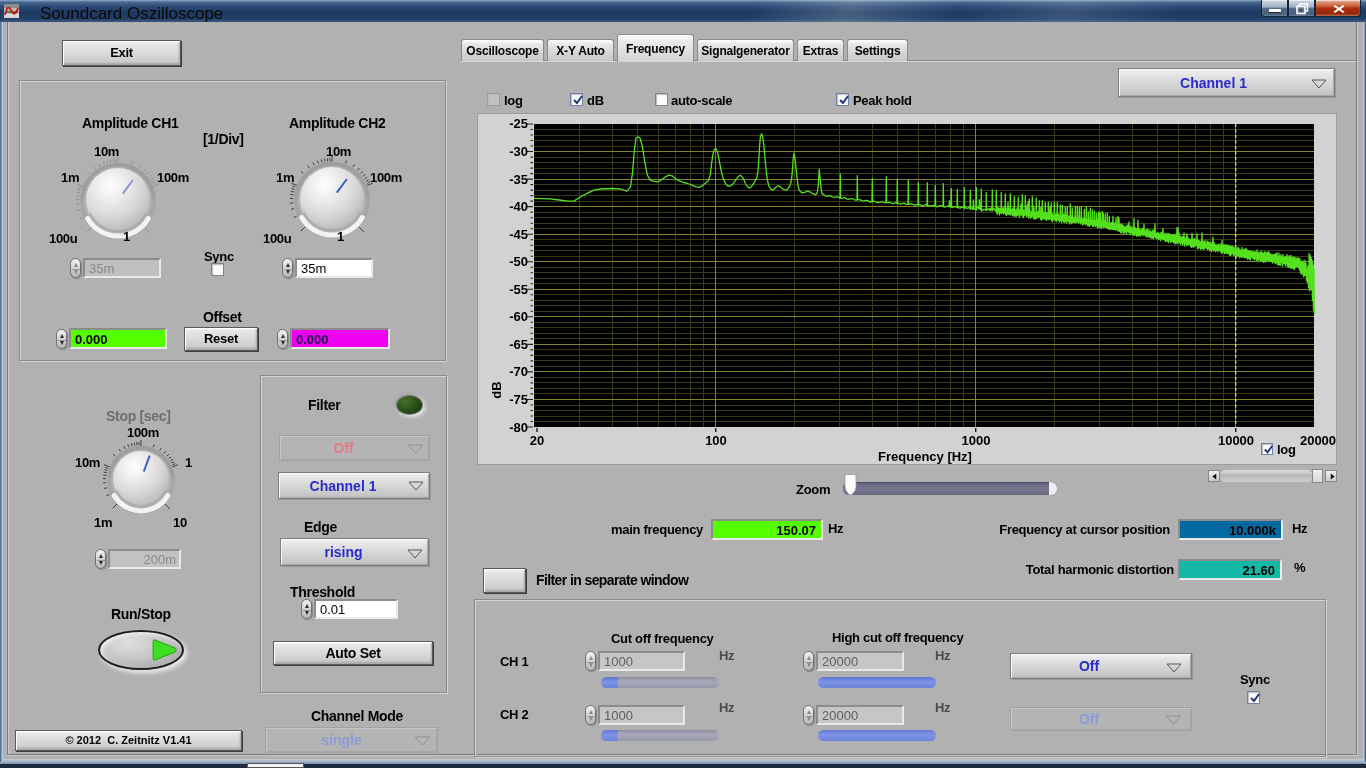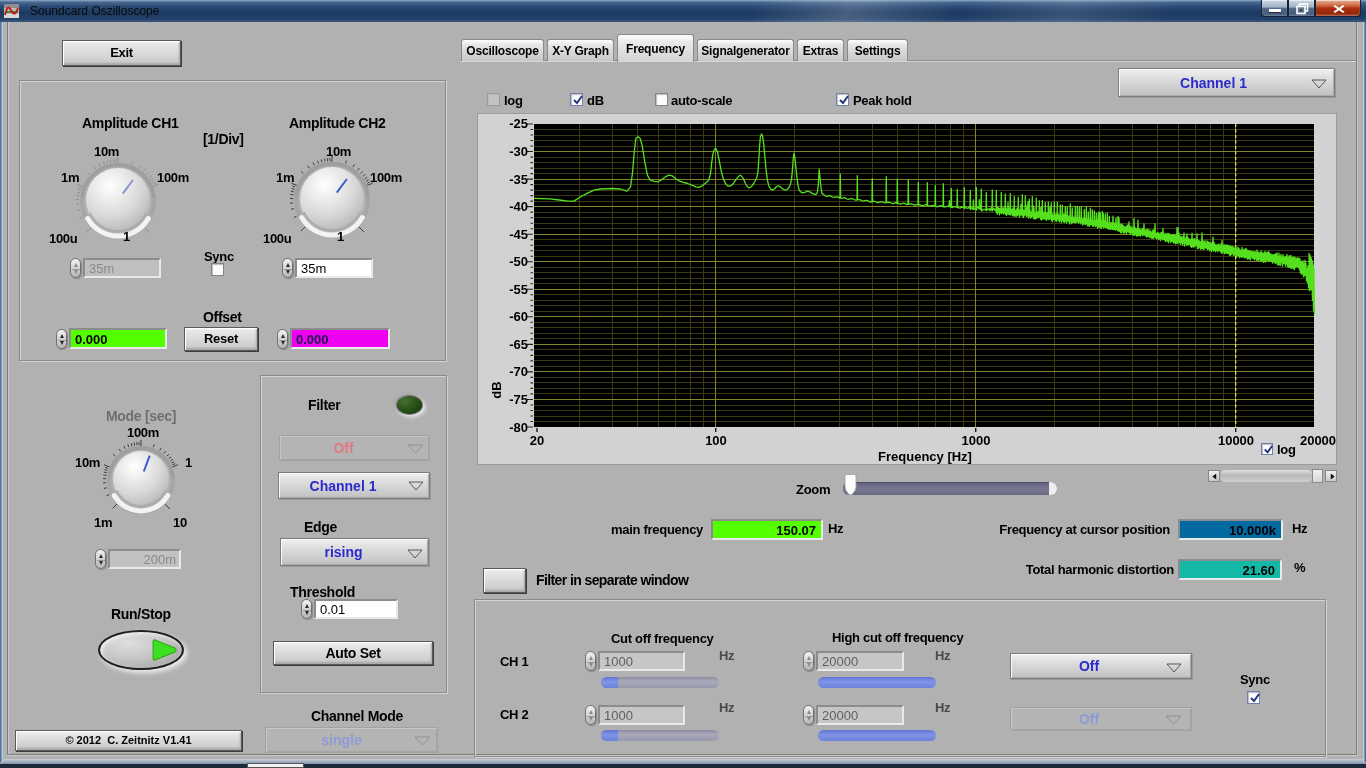--- a/index.html
+++ b/index.html
@@ -5,21 +5,21 @@
 html,body{width:1366px;height:768px;overflow:hidden;font-family:"Liberation Sans",sans-serif}
 body{background:#b1b1b1;position:relative}
 .ab{position:absolute}
 .b{font-weight:bold}
 .gray{color:#8f8f8f}
 
 #tbar{left:0;top:0;width:1366px;height:22px;
  background:linear-gradient(180deg,#90aac9 0%,#48688f 10%,#2b4b76 30%,#1d3a62 55%,#1f3d65 75%,#24426a 88%,#3a587e 97%,#2c4a70 100%);}
 #tbar:after{content:"";position:absolute;left:0;top:0;width:100%;height:100%;
  background:linear-gradient(115deg,rgba(255,255,255,0) 55%,rgba(255,255,255,.18) 62%,rgba(255,255,255,0) 70%,rgba(255,255,255,.12) 78%,rgba(255,255,255,0) 86%);}
-#ttl{left:30px;top:4px;font-size:12px;color:#0a0a0a;z-index:5}
+#ttl{left:40px;top:4px;font-size:17px;color:#0a0a0a;z-index:5}
 #ticon{left:4px;top:4px;width:15px;height:14px;z-index:5}
 .capbtn{top:0;height:17px;z-index:6;border:1px solid #12233c;border-top:none;
  background:linear-gradient(180deg,#cdd9e7 0%,#9fb0c3 45%,#536a85 50%,#405a7a 100%);
  box-shadow:inset 0 1px 0 rgba(255,255,255,.55), inset 0 -1px 2px rgba(255,255,255,.25)}
 #bclose{background:linear-gradient(180deg,#e7b29a 0%,#cc6742 35%,#ab2f10 52%,#932708 85%,#a64527 100%)}
 
 .vedge{top:22px;height:740px;width:1px;z-index:4}
 #taskbar{left:0;top:763px;width:1366px;height:5px;background:#1d2a3a;border-top:1px solid #7f96b5}
 
 .gbox{border:1px solid #8a8a8a;box-shadow:1px 1px 0 #d4d4d4, inset 1px 1px 0 #d4d4d4}
@@ -196,21 +196,21 @@
   </div>
 <div class="fld ab b" style="left:69px;top:328px;width:98px;height:21px;background:#54ff00;padding:2px 0 0 4px">0.000</div>
 <div class="btn ab lbl" style="left:184px;top:327px;width:74px;height:24px;line-height:22px">Reset</div>
 
 <div class="spin ab" style="left:277px;top:329px">
     <i class="up"></i>
     <i class="dn"></i>
   </div>
 <div class="fld ab b" style="left:290px;top:328px;width:100px;height:21px;background:#f000f0;color:#1a1a50;padding:2px 0 0 4px">0.000</div>
 
-<div class="ab lbl14" style="left:106px;top:408px;color:#6f6f6f">Mode [sec]</div>
+<div class="ab lbl14" style="left:106px;top:408px;color:#6f6f6f">Stop [sec]</div>
 <div class="ab lbl" style="left:127px;top:425px">100m</div>
 <div class="ab lbl" style="left:75px;top:455px">10m</div>
 <div class="ab lbl" style="left:185px;top:455px">1</div>
 <div class="ab lbl" style="left:94px;top:515px">1m</div>
 <div class="ab lbl" style="left:173px;top:515px">10</div>
 <div class="spin ab" style="left:95px;top:549px">
     <i class="up"></i>
     <i class="dn"></i>
   </div>
 <div class="fld ab" style="left:108px;top:549px;width:73px;height:20px;background:#c2c2c2;color:#8a8a8a;text-align:right;padding:1px 3px 0 0">200m</div>
@@ -252,21 +252,21 @@
 
 <div class="ab lbl14 gray" style="left:311px;top:708px">Channel Mode</div>
 <div class="ddd ab" style="left:265px;top:727px;width:173px;height:26px;font-size:14px;font-weight:bold;color:#8e9bd8;padding-top:4px"><span style="margin-right:20px">single</span></div>
 <svg class="ddtri" style="left:414px;top:736px" width="17" height="10" viewBox="0 0 17 10">
     <path d="M1 1 H16 L8.5 9 Z" fill="none" stroke="#929292" stroke-width="1"></path>
   </svg>
 
 <div class="ab" style="left:460px;top:60px;width:896px;height:1px;background:#8a8a8a;z-index:1"></div>
 <div class="ab" style="left:460px;top:61px;width:896px;height:1px;background:#d6d6d6;z-index:1"></div>
 <div class="tab ab" style="left:461px;width:83px">Oscilloscope</div>
-<div class="tab ab" style="left:547px;width:67px">X-Y Graph</div>
+<div class="tab ab" style="left:547px;width:67px">X-Y Auto</div>
 <div class="tab sel ab" style="left:617px;width:77px">Frequency</div>
 <div class="tab ab" style="left:697px;width:97px">Signalgenerator</div>
 <div class="tab ab" style="left:797px;width:47px">Extras</div>
 <div class="tab ab" style="left:847px;width:61px">Settings</div>
 
 <div class="dd ab" style="left:1118px;top:68px;width:217px;height:29px;font-size:14px;font-weight:bold;color:#2a2ace;padding-top:6px"><span style="margin-right:26px">Channel 1</span></div>
 <svg class="ddtri" style="left:1311px;top:79px" width="16" height="10" viewBox="0 0 16 10">
     <path d="M1 1 H15 L8 9 Z" fill="none" stroke="#4a4a4a" stroke-width="0.9"></path>
   </svg>
 

